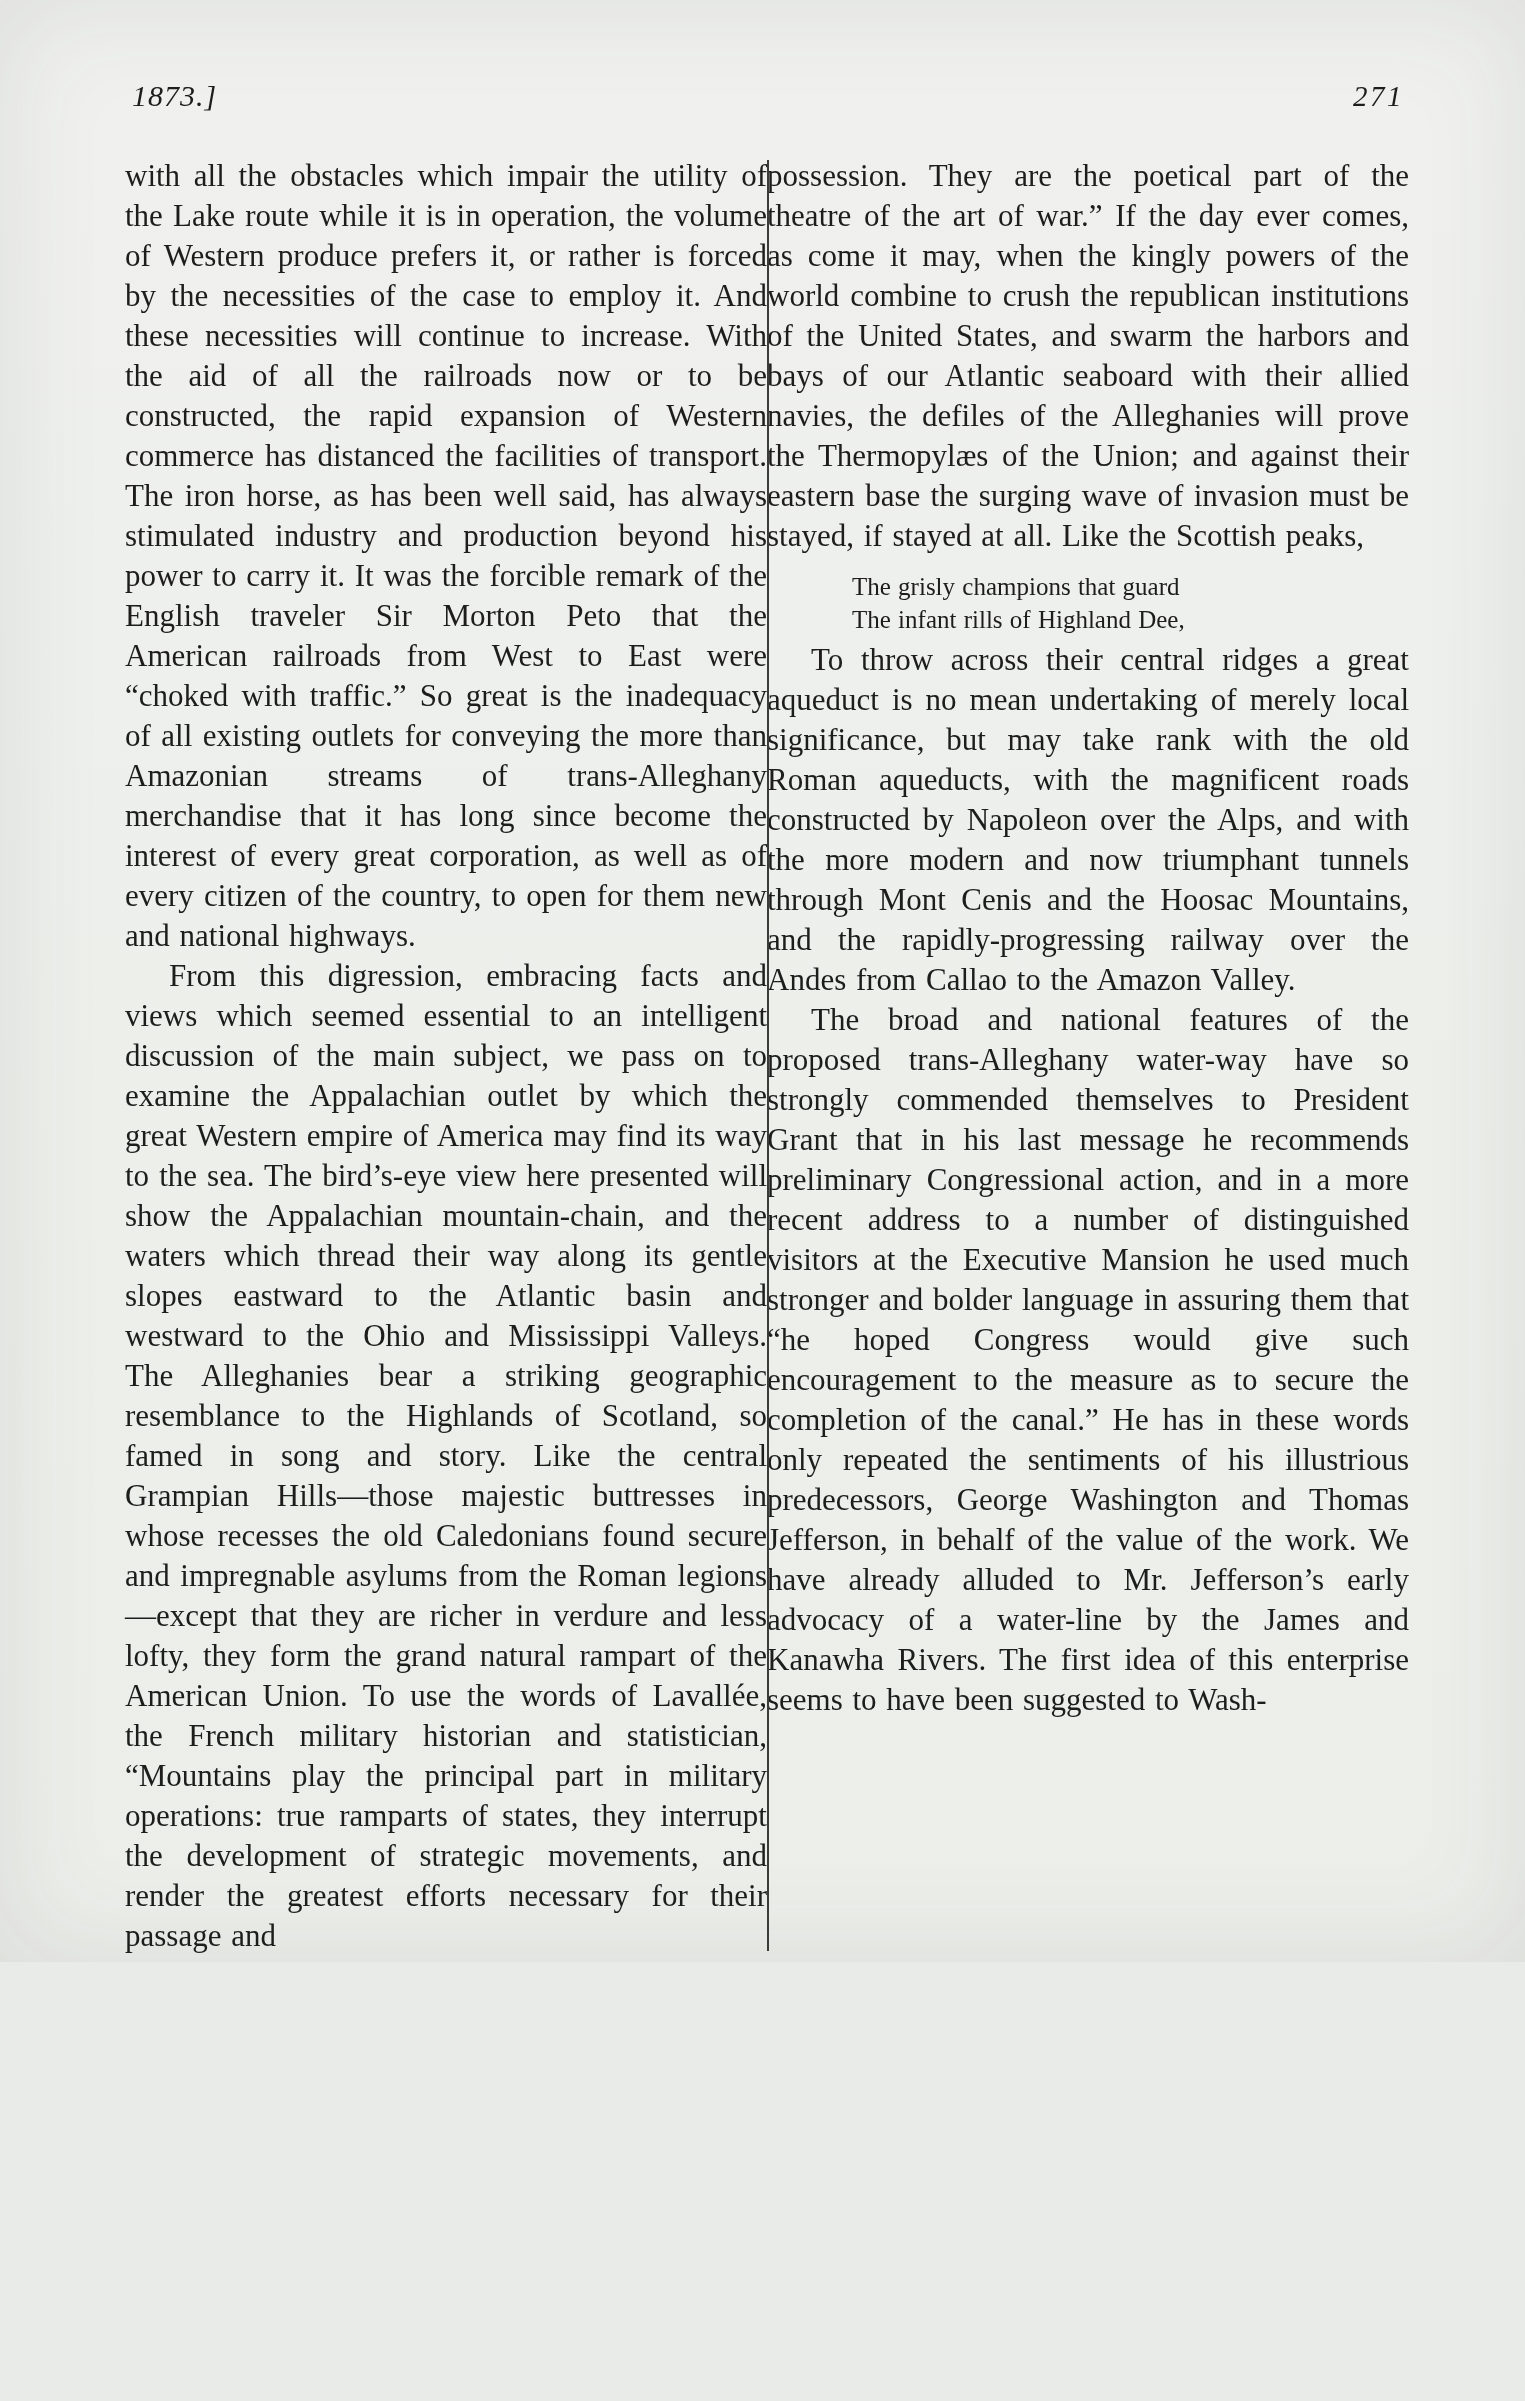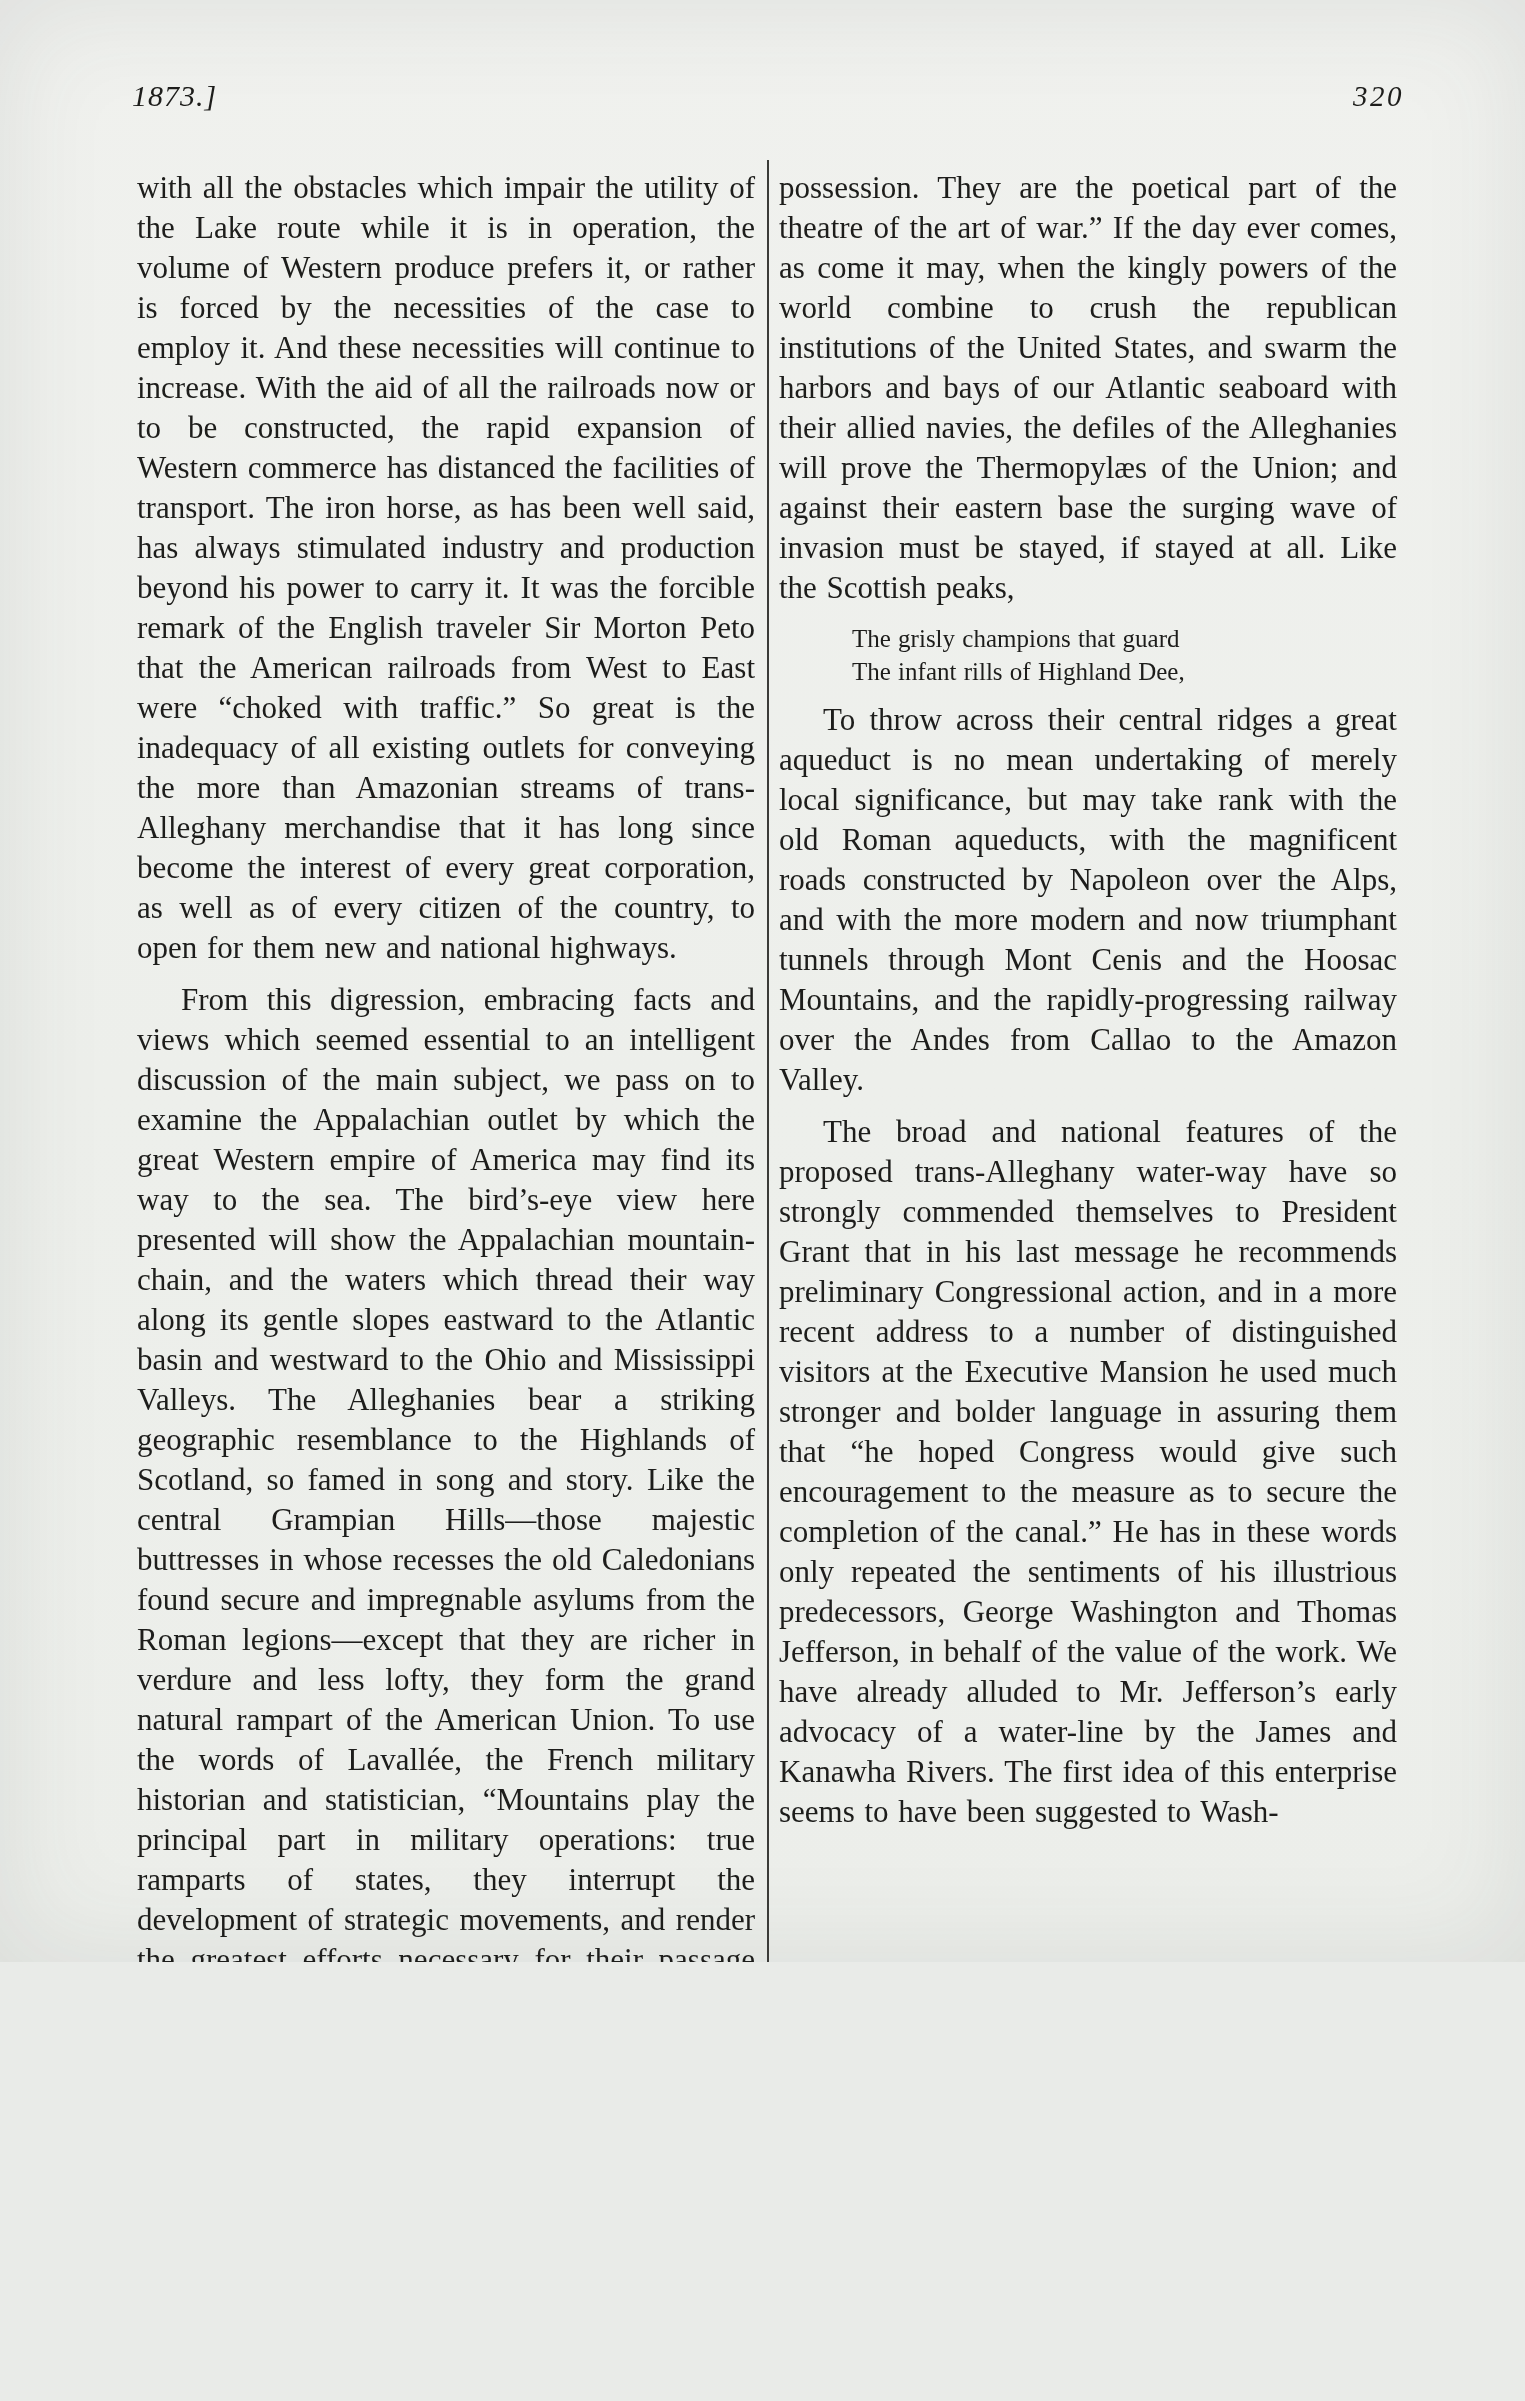--- a/index.html
+++ b/index.html
@@ -61,41 +61,41 @@
     background: #3b3b38;
   }
   .col {
     width: 643px;
     font-size: 31px;
     line-height: 40px;
     text-align: justify;
     word-spacing: 2px;
   }
   .col p {
-    margin: 12px;
+    margin: 0;
   }
   .col p.indent {
     text-indent: 44px;
   }
   .verse {
     margin: 14px 0 4px 85px;
     font-size: 25px;
     line-height: 33px;
     text-align: left;
     word-spacing: 1px;
   }
 </style>
 </head>
 <body>
 
 <div class="page">
 
   <div class="page-header">
     <span class="pub-date">1873.]</span>
-    <span class="page-num">320</span>
+    <span class="page-num">271</span>
   </div>
 
   <div class="columns">
     <div class="divider"></div>
 
     <div class="col">
       <p>with all the obstacles which impair the utility of the Lake route while it is in operation, the volume of Western produce prefers it, or rather is forced by the necessities of the case to employ it. And these necessities will continue to increase. With the aid of all the railroads now or to be constructed, the rapid expansion of Western commerce has distanced the facilities of transport. The iron horse, as has been well said, has always stimulated industry and production beyond his power to carry it. It was the forcible remark of the English traveler Sir Morton Peto that the American railroads from West to East were “choked with traffic.” So great is the inadequacy of all existing outlets for conveying the more than Amazonian streams of trans-Alleghany merchandise that it has long since become the interest of every great corporation, as well as of every citizen of the country, to open for them new and national highways.</p>
       <p class="indent">From this digression, embracing facts and views which seemed essential to an intelligent discussion of the main subject, we pass on to examine the Appalachian outlet by which the great Western empire of America may find its way to the sea. The bird’s-eye view here presented will show the Appalachian mountain-chain, and the waters which thread their way along its gentle slopes eastward to the Atlantic basin and westward to the Ohio and Mississippi Valleys. The Alleghanies bear a striking geographic resemblance to the Highlands of Scotland, so famed in song and story. Like the central Grampian Hills—those majestic buttresses in whose recesses the old Caledonians found secure and impregnable asylums from the Roman legions—except that they are richer in verdure and less lofty, they form the grand natural rampart of the American Union. To use the words of Lavallée, the French military historian and statistician, “Mountains play the principal part in military operations: true ramparts of states, they interrupt the development of strategic movements, and render the greatest efforts necessary for their passage and</p>
     </div>
 

